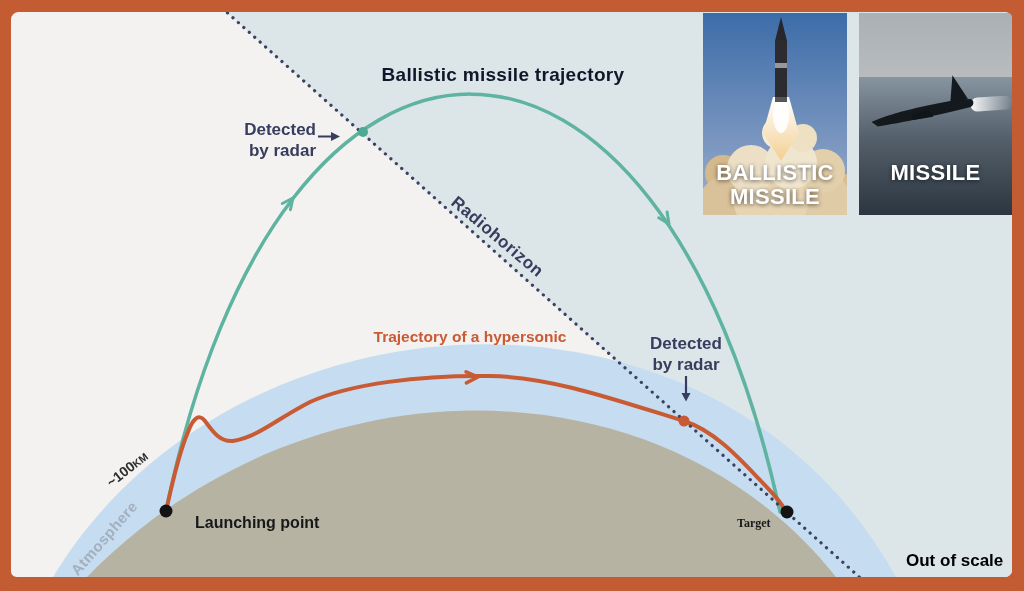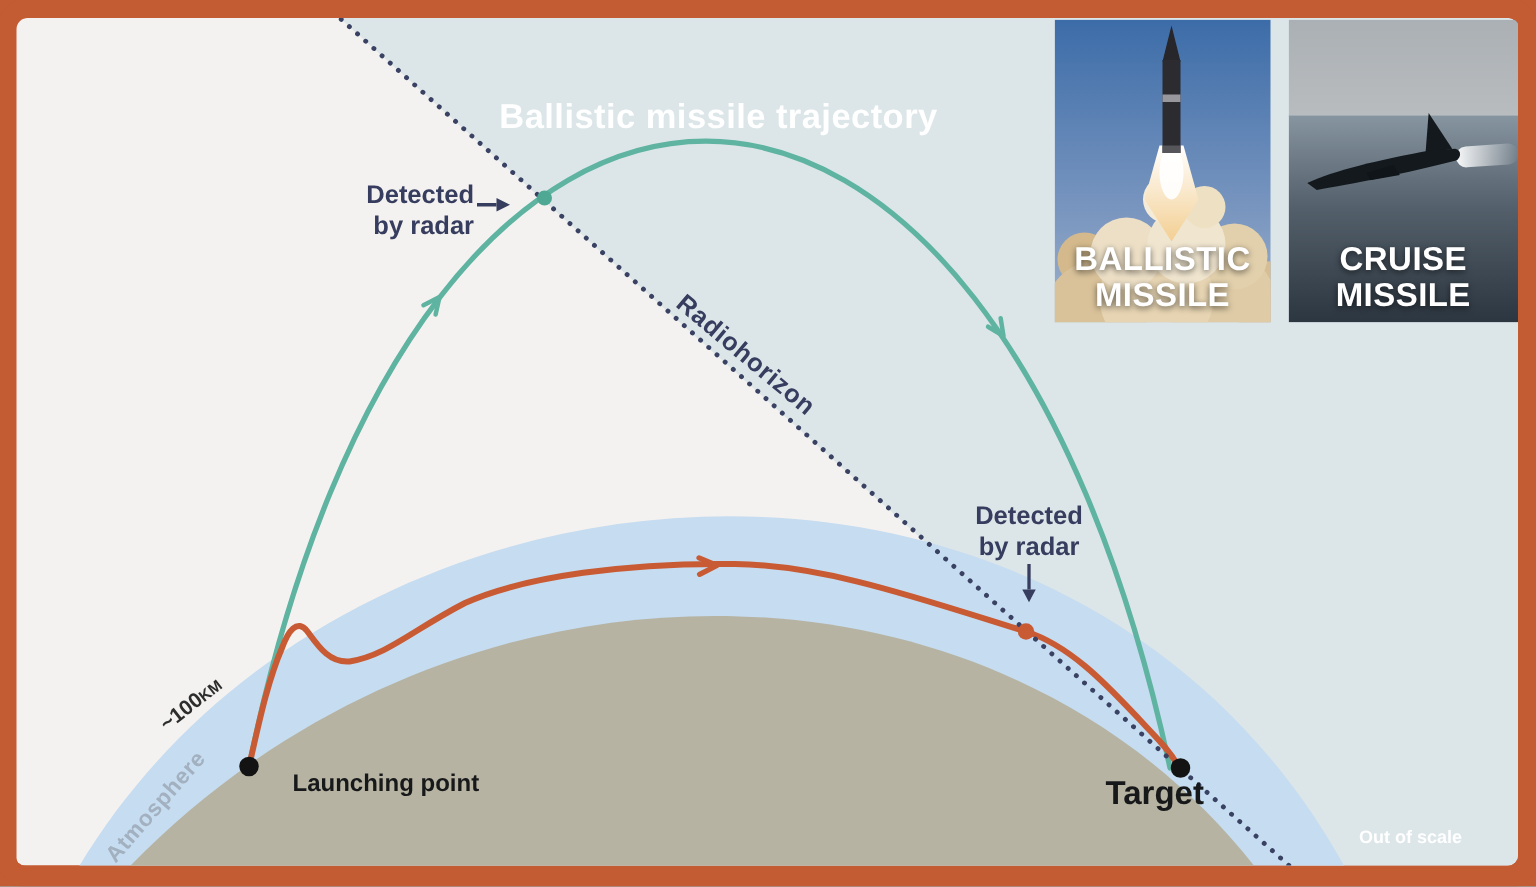--- a/index.html
+++ b/index.html
@@ -3,33 +3,33 @@
 <meta charset="utf-8">
 <style>
   html,body{margin:0;padding:0;background:#888;}
   #canvas{
     position:relative;width:1024px;height:591px;overflow:hidden;
     background:#c35b33;
     font-family:"Liberation Sans",sans-serif;
   }
   #scene{position:absolute;left:0;top:0;}
   .lbl{position:absolute;white-space:nowrap;font-weight:bold;}
-  #ballistic-label{left:479px;top:64px;transform:translateX(-50%);
-    font-size:23px;letter-spacing:.3px;color:#ffffff;}
+  #ballistic-label{left:503px;top:64px;transform:translateX(-50%);
+    font-size:19px;letter-spacing:.3px;color:#0f172a;}
   #detected-left{left:226px;top:119px;width:90px;text-align:right;
     font-size:17px;line-height:21px;color:#363d5e;}
   #radiohorizon-label{left:497px;top:237px;transform:translate(-50%,-50%) rotate(40deg);
     font-size:17px;letter-spacing:.5px;color:#363d5e;}
   #chgb-label{left:470px;top:327px;transform:translateX(-50%);text-align:center;
     font-size:15.5px;line-height:19px;color:#c85b34;}
   #detected-right{left:686px;top:333px;transform:translateX(-50%);text-align:center;
     font-size:17px;line-height:21px;color:#363d5e;}
   #launch-label{left:195px;top:514px;font-size:16px;color:#17181a;}
-  #target-label{left:737px;top:516px;font-size:22px;color:#17181a;}
-  #scale-label{left:906px;top:551px;font-size:12px;color:#ffffff;}
+  #target-label{left:737px;top:516px;font-size:12px;color:#17181a;font-family:Liberation Serif, serif;}
+  #scale-label{left:906px;top:551px;font-size:17px;color:#000000;}
   #km-label{left:127px;top:469px;transform:translate(-50%,-50%) rotate(-38deg);
     font-size:14px;color:#2d2d2d;}
   #km-label .unit{font-size:10.5px;}
   #atmosphere-label{left:104px;top:538px;transform:translate(-50%,-50%) rotate(-49deg);
     font-size:15px;letter-spacing:.5px;color:#a2b0bf;}
   .photo{position:absolute;top:13px;height:202px;overflow:hidden;}
   #photo-ballistic{left:703px;width:144px;}
   #photo-cruise{left:859px;width:153px;}
   .photo svg{position:absolute;left:0;top:0;}
   .caption{position:absolute;left:0;right:0;top:148px;text-align:center;
@@ -95,20 +95,21 @@
   <div class="lbl" id="ballistic-label">Ballistic missile trajectory</div>
 
   <div class="lbl" id="detected-left">
     <div>Detected</div>
     <div>by radar</div>
   </div>
 
   <div class="lbl" id="radiohorizon-label">Radiohorizon</div>
 
   <div class="lbl" id="chgb-label">
+    <div>Trajectory of a hypersonic</div>
   </div>
 
   <div class="lbl" id="detected-right">
     <div>Detected</div>
     <div>by radar</div>
   </div>
 
   <div class="lbl" id="launch-label">Launching point</div>
 
   <div class="lbl" id="target-label">Target</div>
@@ -183,21 +184,20 @@
       <rect x="0" y="63" width="153" height="2" fill="#b9bdbf" opacity="0.7"></rect>
       <rect x="0" y="64" width="153" height="138" fill="url(#seaGrad)"></rect>
       <g transform="rotate(-4 70 100)">
         <rect x="112" y="88" width="42" height="14" rx="7" fill="url(#trailGrad)"></rect>
         <polygon points="96,64 110,89 92,91" fill="#14191e"></polygon>
         <path d="M 12 105 C 30 98, 60 93, 96 89 L 112 89 C 116 90, 116 95, 112 97 C 80 103, 40 108, 18 110 Z" fill="#14191e"></path>
         <polygon points="52,101 70,97 74,104 54,106" fill="#10151a"></polygon>
       </g>
     </svg>
     <div class="caption">
-      <div>CRUISE</div>
       <div>MISSILE</div>
     </div>
   </div>
 
   <svg id="frame-overlay" width="1024" height="591" viewBox="0 0 1024 591">
     <rect x="4.5" y="5.5" width="1015" height="580" rx="14" fill="none" stroke="#c35b33" stroke-width="13"></rect>
   </svg>
 </div>
 
 </body></html>

